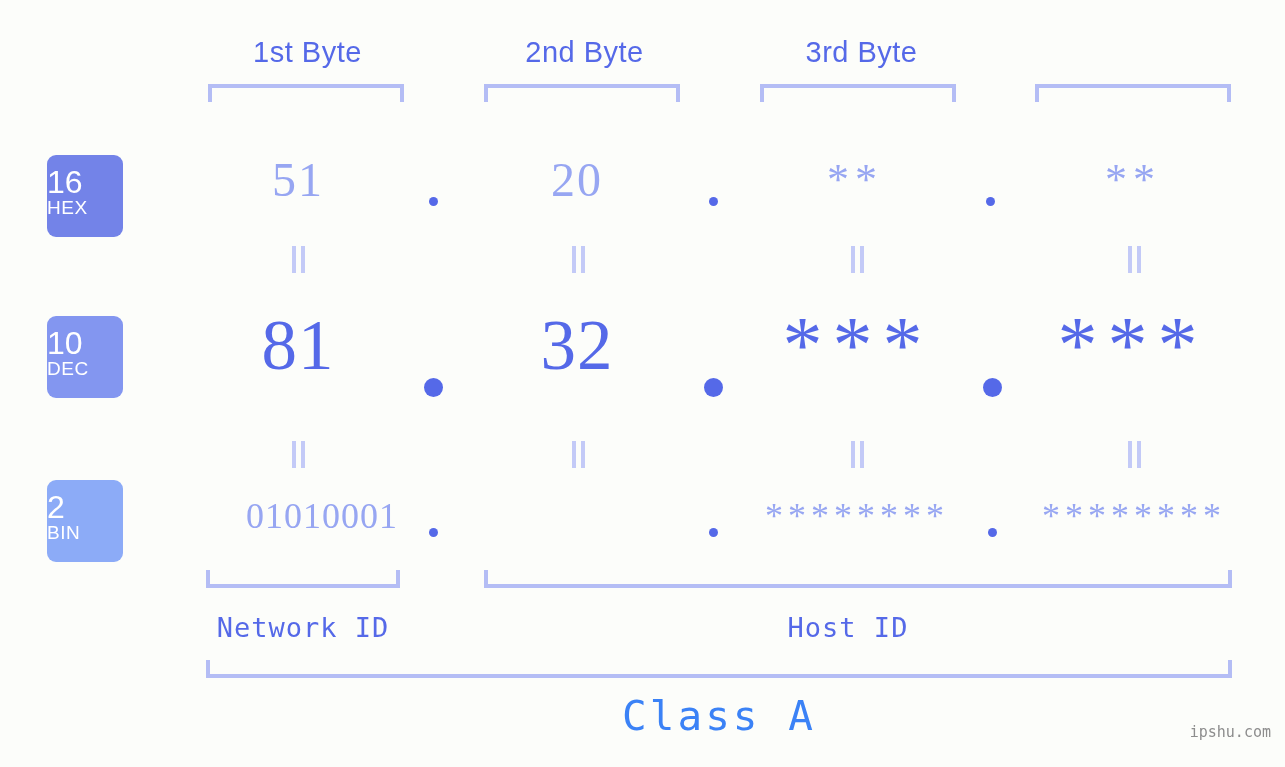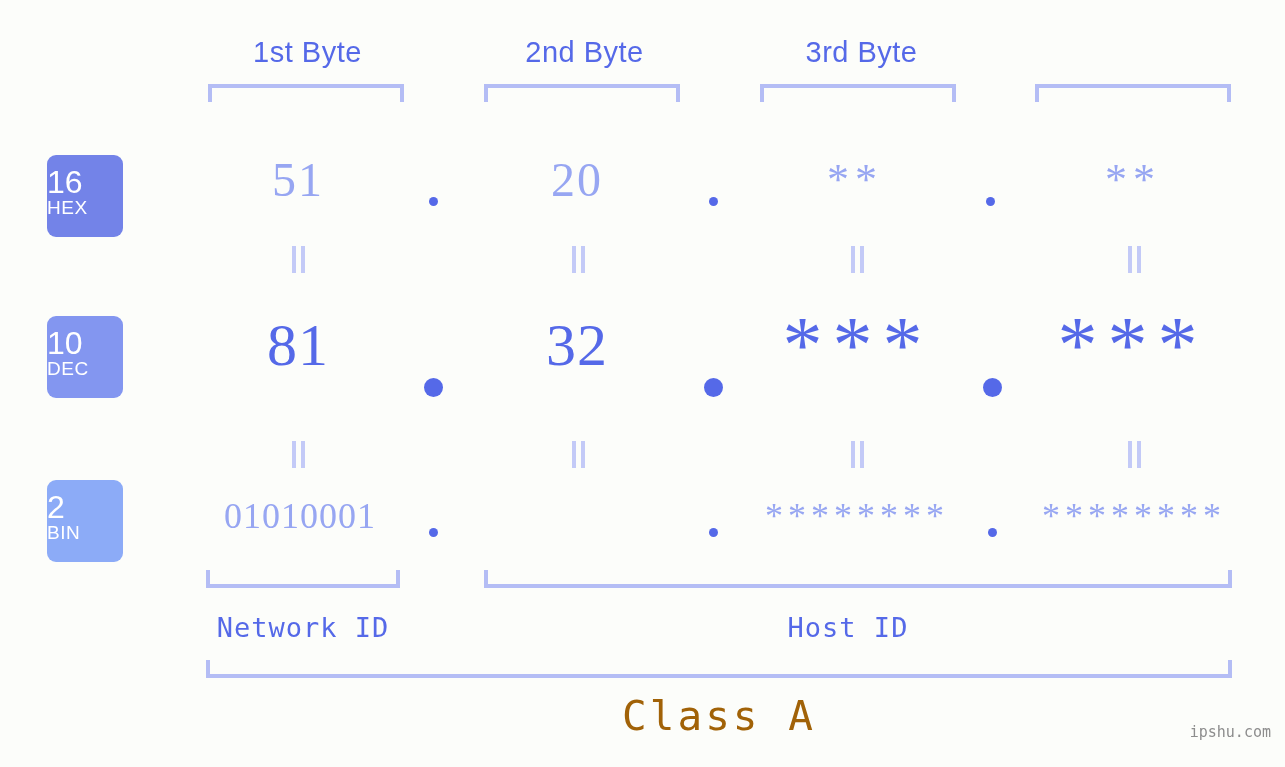--- a/index.html
+++ b/index.html
@@ -98,21 +98,21 @@
     font-size: 48px;
     color: #97a6f2;
     letter-spacing: 2px;
   }
   .hex-val.stars { font-size: 44px; letter-spacing: 6px; }
 
   .dec-val {
     top: 290px;
     height: 110px;
     line-height: 110px;
-    font-size: 60px;
+    font-size: 71px;
     color: #5569e8;
     letter-spacing: 1px;
   }
   .dec-val.stars { font-size: 80px; letter-spacing: 10px; }
 
   .bin-val {
     top: 492px;
     height: 48px;
     line-height: 48px;
     font-size: 36px;
@@ -164,21 +164,21 @@
   #label-network-id { top: 612px; }
   #label-host-id    { top: 612px; }
 
   #label-class {
     position: absolute;
     top: 692px;
     text-align: center;
     white-space: nowrap;
     font-family: "DejaVu Sans Mono", "Liberation Mono", monospace;
     font-size: 41px;
-    color: #a16207;
+    color: #3b82f6;
     letter-spacing: 3px;
   }
 
   
   #watermark {
     position: absolute;
     right: 14px;
     bottom: 26px;
     font-family: "DejaVu Sans Mono", "Liberation Mono", monospace;
     font-size: 15px;
@@ -238,21 +238,21 @@
   <div class="val dec-val stars" style="left:755px; width:205px;">***</div>
   <div class="dot dot-dec" style="left:983px;"></div>
 
   <div class="val dec-val stars" style="left:1030px; width:205px;">***</div>
 
   <div class="eqmark eq-lower" style="left:292px;"></div>
   <div class="eqmark eq-lower" style="left:572px;"></div>
   <div class="eqmark eq-lower" style="left:851px;"></div>
   <div class="eqmark eq-lower" style="left:1128px;"></div>
 
-  <div class="val bin-val" style="left:202px; width:196px;">01010001</div>
+  <div class="val bin-val" style="left:202px; width:196px;text-align:right;">01010001</div>
   <div class="dot dot-bin" style="left:429px;"></div>
 
   <div class="dot dot-bin" style="left:709px;"></div>
 
   <div class="val bin-val stars" style="left:757px; width:200px;">********</div>
   <div class="dot dot-bin" style="left:988px;"></div>
 
   <div class="val bin-val stars" style="left:1034px; width:200px;">********</div>
 
   <div class="bracket-bottom" style="left:206px; width:194px; top:570px;"></div>

